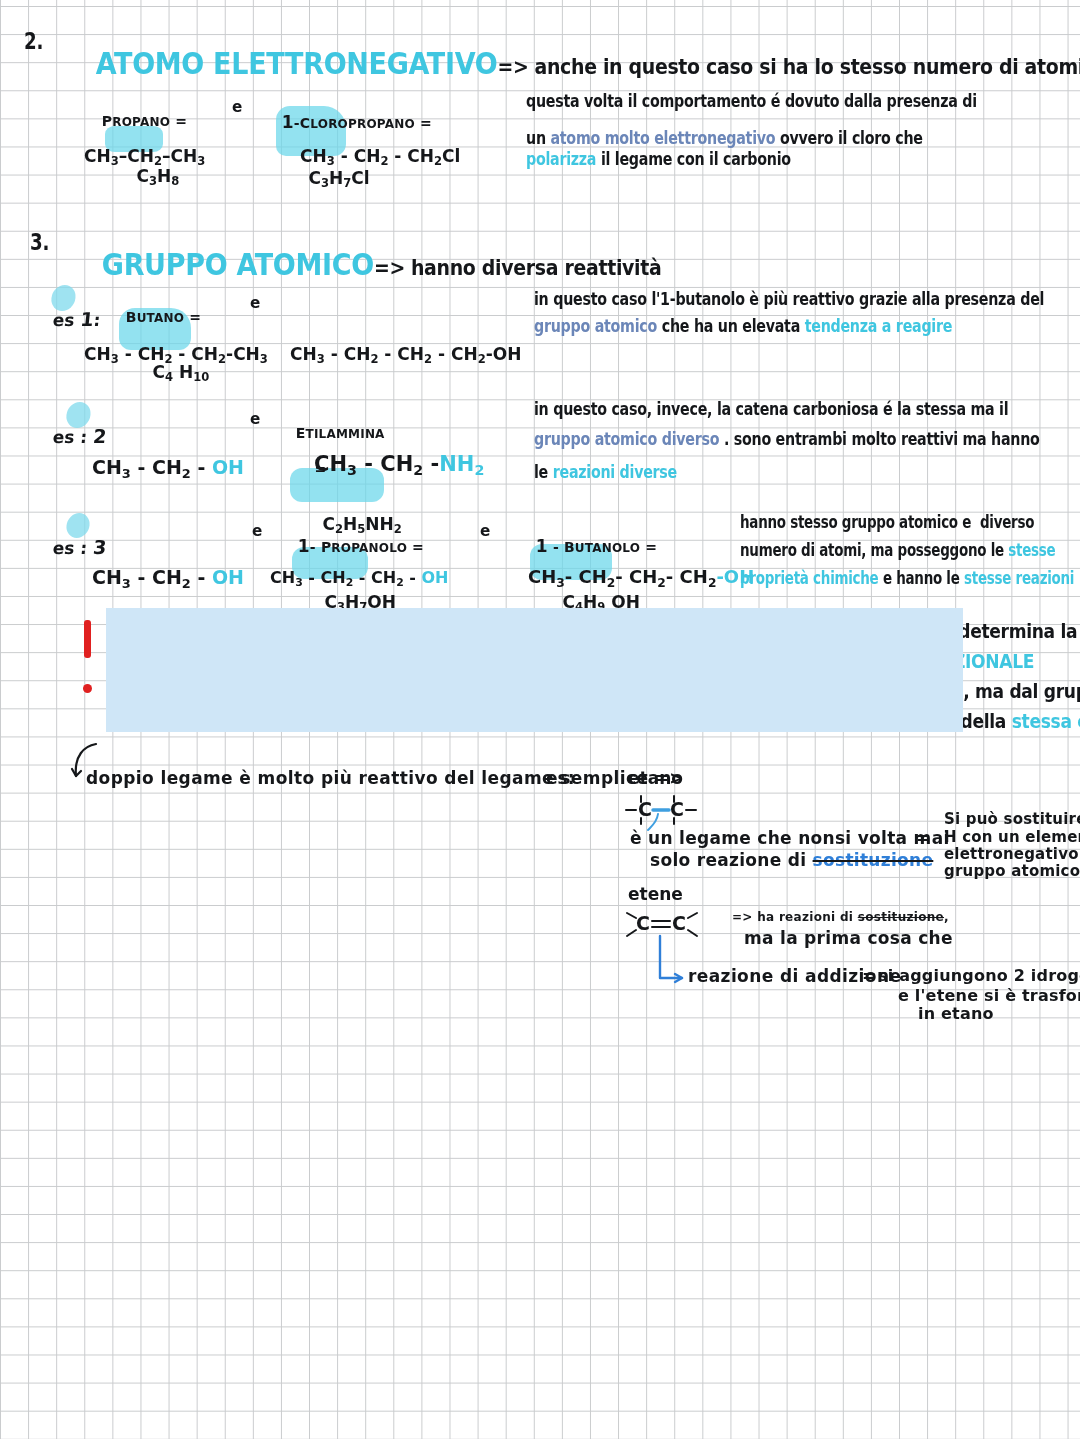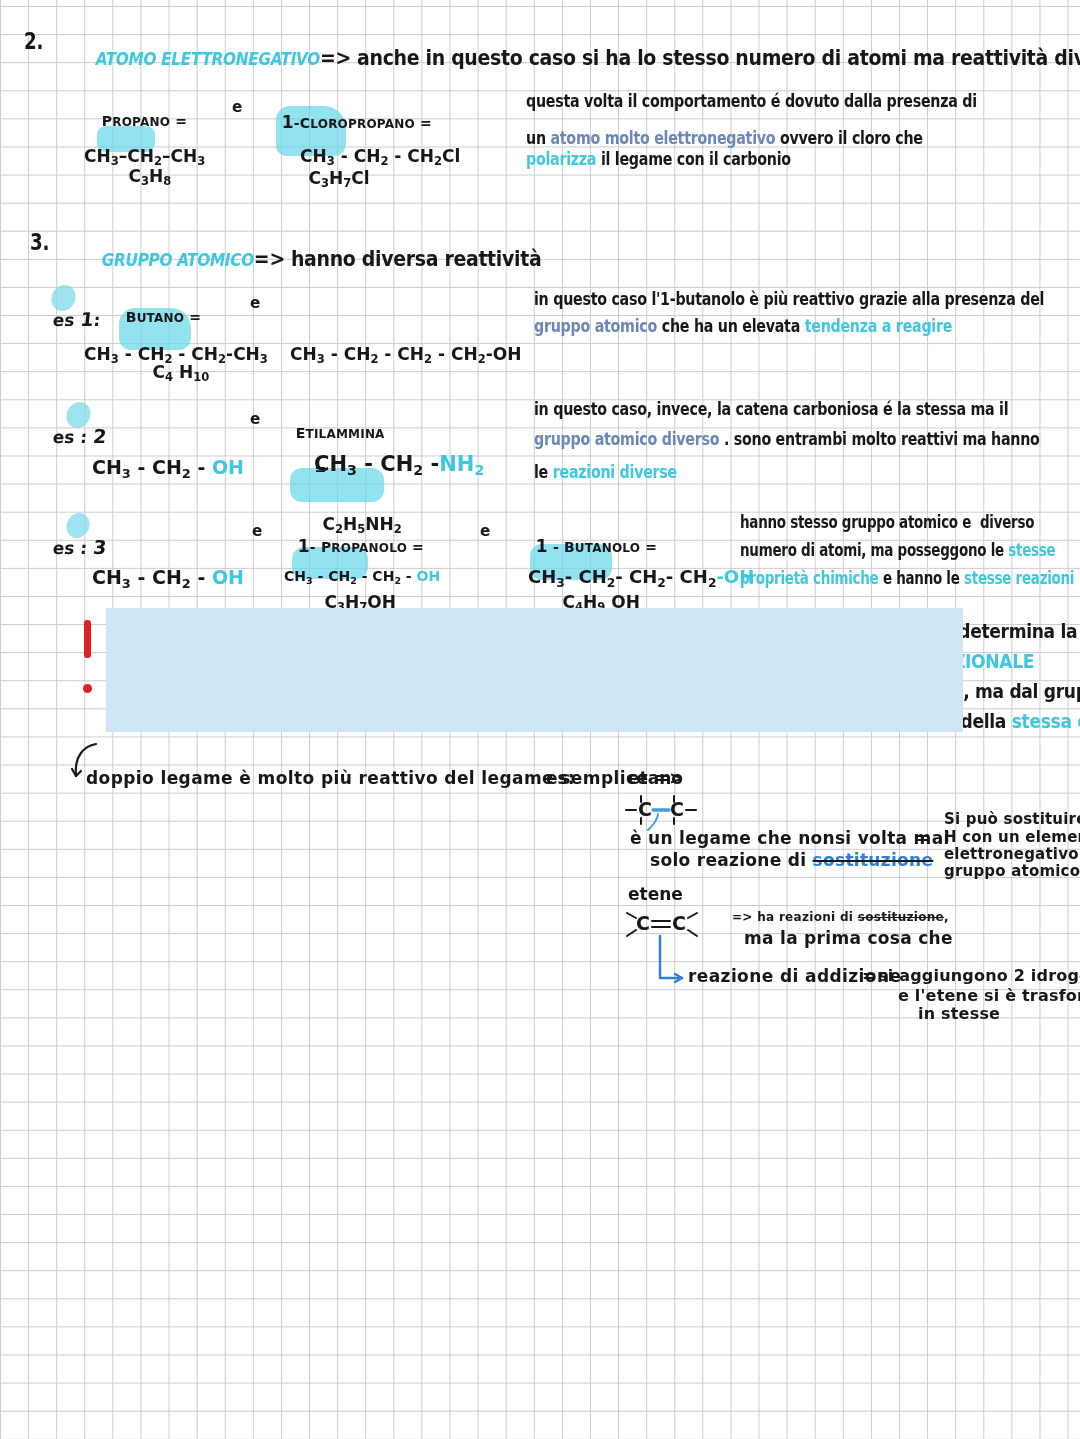--- a/index.html
+++ b/index.html
@@ -34,21 +34,21 @@
     transform:scaleX(.88);
     transform-origin:left center;
   }
   .cyan{color:#3fc6e0;}
   .bluegrey{color:#6b86b8;}
   .blue{color:#2f7fd8;}
   .black{color:#15171a;}
 
   
   .num{font-size:23px;}
-  .head-title{font-size:17px;font-style:italic;}
+  .head-title{font-size:30px;}
   .head-rest{font-size:21px;}
   .hw{
     font-family:"DejaVu Sans", sans-serif;
     font-weight:600;
     color:#15171a;
     letter-spacing:0px;
     font-style:normal;
   }
   .hwslant{
     font-family:"DejaVu Sans", sans-serif;
@@ -129,21 +129,21 @@
 
 <div id="grid"></div>
 
 <div id="page">
 
   <div class="abs typed num black" style="left:24px;top:28px;">2.</div>
   <div class="abs" style="left:78px;top:28px;">
     <span class="typed head-title cyan">ATOMO ELETTRONEGATIVO</span><span class="typed head-rest black">=&gt;</span><span class="typed head-rest black" style="margin-left:6px;">anche in questo caso si ha lo stesso numero di atomi ma reattività diversa</span>
   </div>
 
-  <div class="abs" style="left:84px;top:94px;">
+  <div class="abs" style="left:84px;top:94px;text-align:center;">
     <span class="cmp">P<span style="font-size:12px">ROPANO</span> =</span>
     <span class="hlwrap">
       <span class="hl" style="left:-5px;top:-4px;width:58px;height:26px;"></span>
       <span class="formula">C<span class="sub">3</span>H<span class="sub">8</span></span>
     </span>
   </div>
   <div class="abs cmp" style="left:232px;top:97px;font-size:16px;">e</div>
   <div class="abs" style="left:264px;top:94px;">
     <span class="cmp"><span class="big">1</span>-C<span style="font-size:12px">LOROPROPANO</span> =</span>
     <span class="hlwrap">
@@ -215,21 +215,21 @@
   </div>
   <div class="abs cmp" style="left:480px;top:521px;font-size:16px;">e</div>
   <div class="abs" style="left:518px;top:518px;">
     <span class="cmp"><span class="big">1</span> - B<span style="font-size:12px">UTANOLO</span> =</span>
     <span class="hlwrap">
       <span class="hl" style="left:-6px;top:-12px;width:82px;height:36px;border-radius:12px;"></span>
       <span class="formula">C<span class="sub">4</span>H<span class="sub">9</span> OH</span>
     </span>
   </div>
   <div class="abs formula" style="left:92px;top:566px;font-size:19px;">CH<span class="sub">3</span> - CH<span class="sub">2</span> - <span class="cyan">OH</span></div>
-  <div class="abs formula" style="left:284px;top:568px;font-size:14px;">CH<span class="sub">3</span> - CH<span class="sub">2</span> - CH<span class="sub">2</span> - <span class="cyan">OH</span></div>
+  <div class="abs formula" style="left:270px;top:568px;font-size:16px;">CH<span class="sub">3</span> - CH<span class="sub">2</span> - CH<span class="sub">2</span> - <span class="cyan">OH</span></div>
   <div class="abs formula" style="left:528px;top:566px;font-size:18px;">CH<span class="sub">3</span>- CH<span class="sub">2</span>- CH<span class="sub">2</span>- CH<span class="sub">2</span><span class="cyan">-OH</span></div>
 
   <div class="abs typed" style="left:740px;top:512px;font-size:17px;"><span class="black">hanno stesso gruppo atomico e  diverso</span></div>
   <div class="abs typed" style="left:740px;top:540px;font-size:17px;"><span class="black">numero di atomi, ma posseggono le </span><span class="cyan">stesse</span></div>
   <div class="abs typed" style="left:740px;top:568px;font-size:17px;"><span class="cyan">proprietà chimiche</span><span class="black"> e hanno le </span><span class="cyan">stesse reazioni</span></div>
 
   <div id="excl-bar"></div>
   <div id="excl-dot"></div>
   <div id="summary-box"></div>
   <div class="abs sum-line" style="left:122px;top:620px;"><span class="black">Quindi =&gt; un legame multiplo, un atomo molto elettronegativo o un gruppo atomico che determina la reattività e il</span></div>
@@ -278,15 +278,15 @@
     <line x1="64" y1="24" x2="73" y2="30" class="ink" stroke-width="2"></line>
     <path d="M36 30 L36 72 L58 72" class="inkblue" stroke-width="2.4"></path>
     <path d="M58 72 l-7 -4 M58 72 l-7 4" class="inkblue" stroke-width="2.4"></path>
   </svg>
   <div class="abs hw" style="left:704px;top:910px;font-size:12px;letter-spacing:.3px;margin-left:28px;">=&gt; ha reazioni di <span style="text-decoration:line-through;text-decoration-color:#15171a;">sostituzione</span>,</div>
   <div class="abs hw" style="left:744px;top:928px;font-size:17px;letter-spacing:.3px;">ma la prima cosa che</div>
   <div class="abs hw blue" style="left:688px;top:966px;font-size:17px;letter-spacing:.4px;">reazione di addizione</div>
   <div class="abs hw" style="left:862px;top:966px;font-size:17px;">=</div>
   <div class="abs hw" style="left:878px;top:966px;font-size:16px;letter-spacing:.2px;">si aggiungono 2 idrogeni</div>
   <div class="abs hw" style="left:898px;top:986px;font-size:16px;letter-spacing:.2px;">e l'etene si è trasformato</div>
-  <div class="abs hw" style="left:918px;top:1004px;font-size:16px;letter-spacing:.2px;">in stesse</div>
+  <div class="abs hw" style="left:918px;top:1004px;font-size:16px;letter-spacing:.2px;">in etano</div>
 
 </div>
 
 </body></html>

